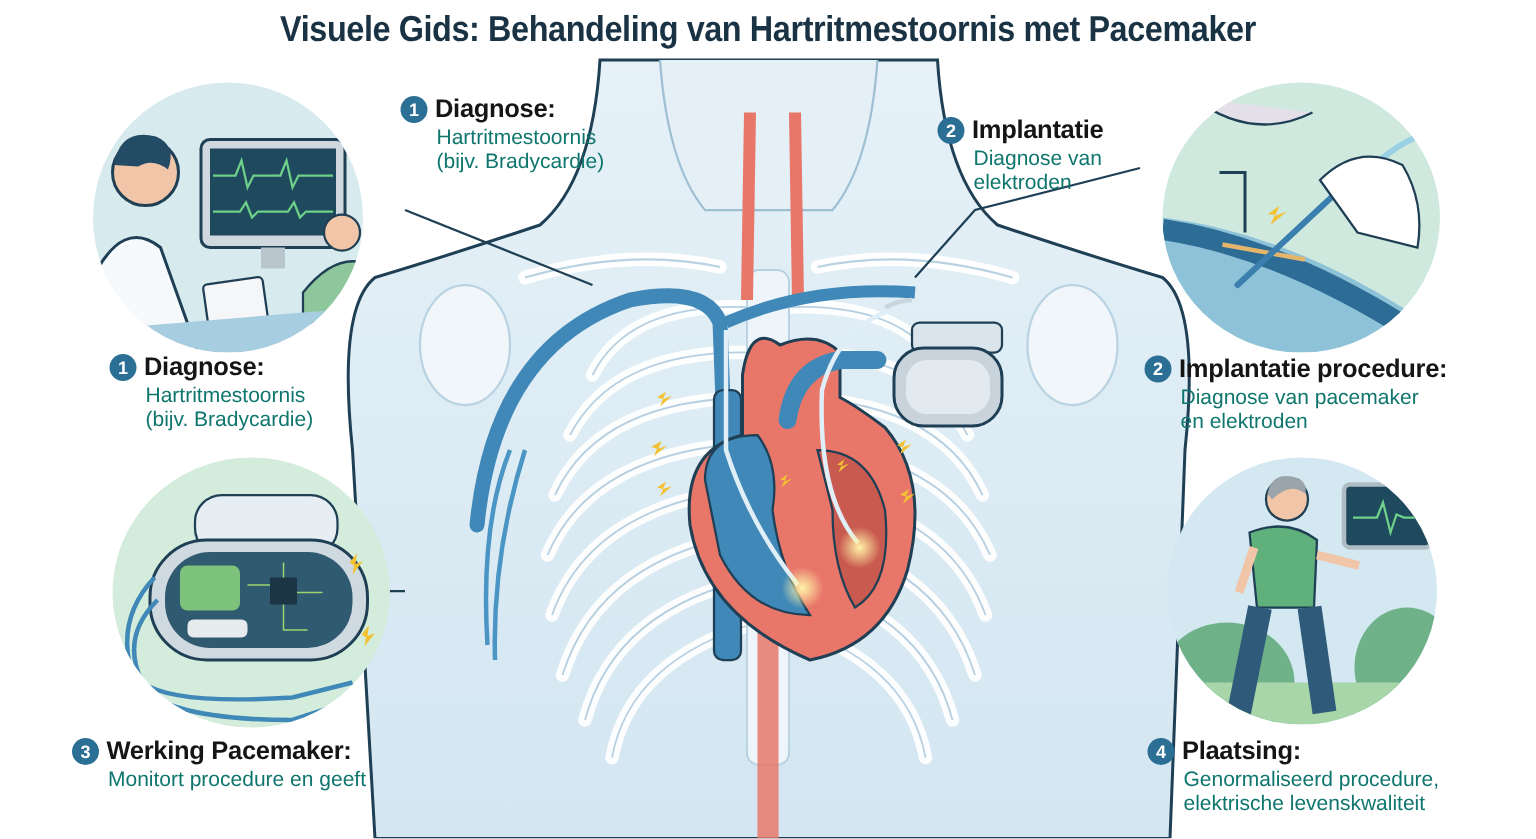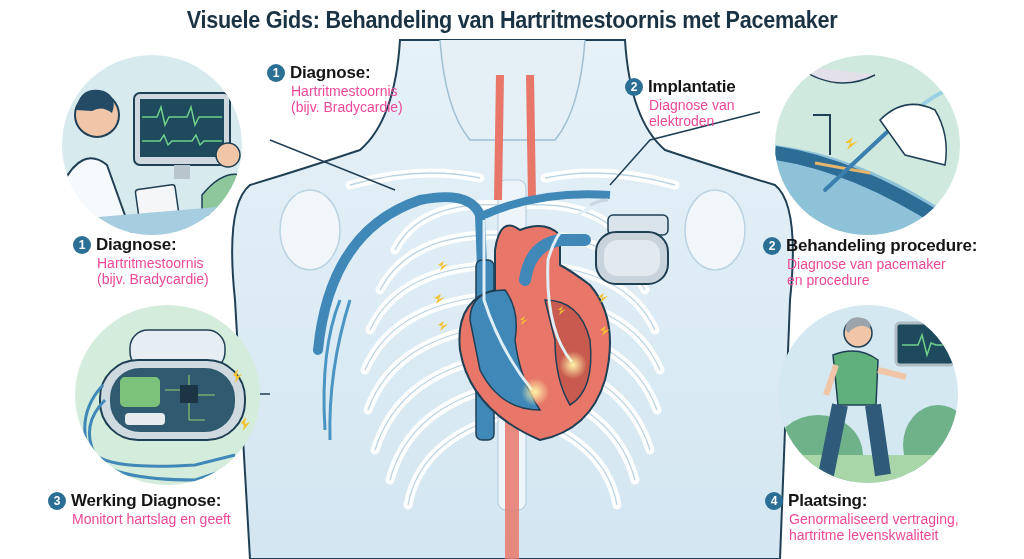--- a/index.html
+++ b/index.html
@@ -16,21 +16,21 @@
     transform: scaleX(0.9);
   }
   .callout { position: absolute; }
   .callout .head { display: flex; align-items: center; gap: 5px; }
   .badge {
     width: 18px; height: 18px; border-radius: 50%;
     background: #2b6f95; color: #fff; font-weight: 700; font-size: 12px;
     display: flex; align-items: center; justify-content: center; flex: none;
   }
   .ctitle { font-weight: 700; font-size: 17px; color: #151515; letter-spacing: -0.2px; }
-  .cbody { font-size: 14px; line-height: 16px; color: #ec4899; margin-left: 0; }
+  .cbody { font-size: 14px; line-height: 16px; color: #0f766e; margin-left: 0; }
   .circle {
     position: absolute; border-radius: 50%; overflow: hidden;
   }
   svg { display: block; }
 </style>
 </head>
 <body>
 
 <div class="title">Visuele Gids: Behandeling van Hartritmestoornis met Pacemaker</div>
 
@@ -228,34 +228,34 @@
     <span class="badge">1</span>
     <span class="ctitle">Diagnose:</span>
   </div>
   <div class="cbody" style="margin-left:24px">Hartritmestoornis</div>
   <div class="cbody" style="margin-left:24px">(bijv. Bradycardie)</div>
 </div>
 
 <div class="callout" style="left:763px;top:236px;">
   <div class="head">
     <span class="badge">2</span>
-    <span class="ctitle">Behandeling procedure:</span>
+    <span class="ctitle">Implantatie procedure:</span>
   </div>
   <div class="cbody" style="margin-left:24px">Diagnose van pacemaker</div>
-  <div class="cbody" style="margin-left:24px">en procedure</div>
+  <div class="cbody" style="margin-left:24px">en elektroden</div>
 </div>
 
 <div class="callout" style="left:48px;top:491px;">
   <div class="head">
     <span class="badge">3</span>
-    <span class="ctitle">Werking Diagnose:</span>
-  </div>
-  <div class="cbody" style="margin-left:24px">Monitort hartslag en geeft</div>
+    <span class="ctitle">Werking Pacemaker:</span>
+  </div>
+  <div class="cbody" style="margin-left:24px">Monitort procedure en geeft</div>
 </div>
 
 <div class="callout" style="left:765px;top:491px;">
   <div class="head">
     <span class="badge">4</span>
     <span class="ctitle">Plaatsing:</span>
   </div>
-  <div class="cbody" style="margin-left:24px">Genormaliseerd vertraging,</div>
-  <div class="cbody" style="margin-left:24px">hartritme levenskwaliteit</div>
+  <div class="cbody" style="margin-left:24px">Genormaliseerd procedure,</div>
+  <div class="cbody" style="margin-left:24px">elektrische levenskwaliteit</div>
 </div>
 
 </body></html>

